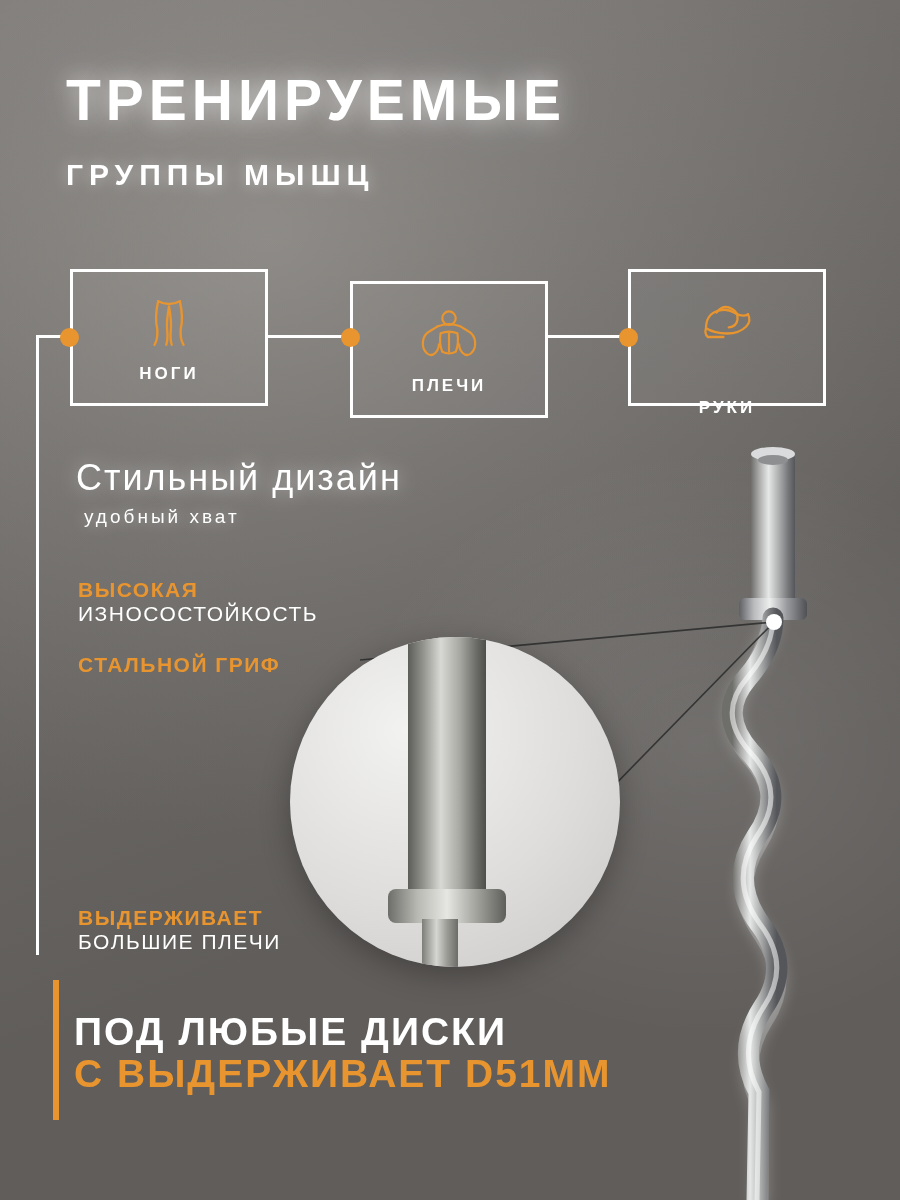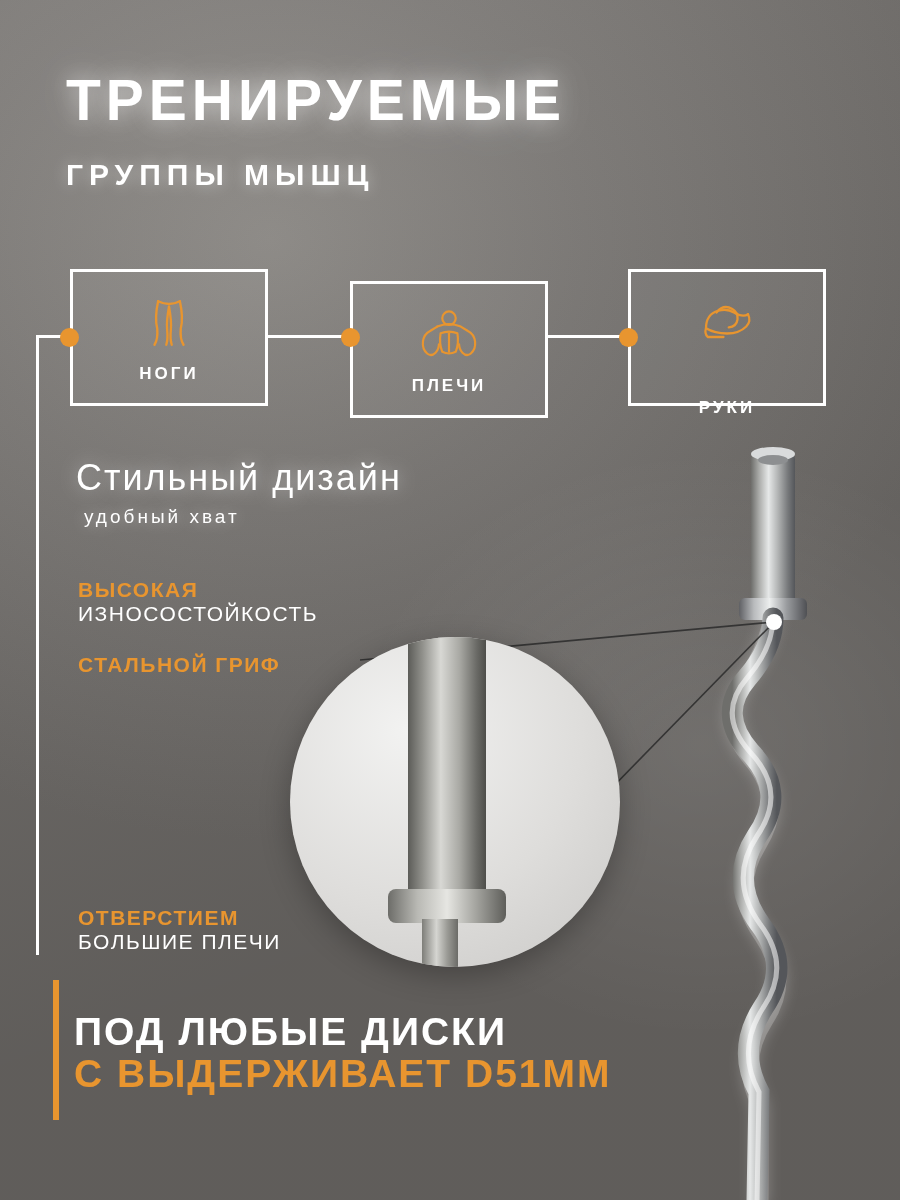--- a/index.html
+++ b/index.html
@@ -240,21 +240,21 @@
   <div class="design-sub">удобный хват</div>
 
   <div class="feat f1">
     <span class="o">ВЫСОКАЯ</span>
     <span class="w">ИЗНОСОСТОЙКОСТЬ</span>
   </div>
   <div class="feat f2">
     <span class="o">СТАЛЬНОЙ ГРИФ</span>
   </div>
   <div class="feat f3">
-    <span class="o">ОТВЕРСТИЕМ</span>
+    <span class="o">ВЫДЕРЖИВАЕТ</span>
     <span class="w">БОЛЬШИЕ ПЛЕЧИ</span>
   </div>
 
   <div class="bottom-accent"></div>
   <div class="bottom-1">ПОД ЛЮБЫЕ ДИСКИ</div>
   <div class="bottom-2">С ВЫДЕРЖИВАЕТ D51ММ</div>
 
   <div class="bar-wrap">
     <svg width="900" height="1200" viewBox="0 0 900 1200">
       <defs>

